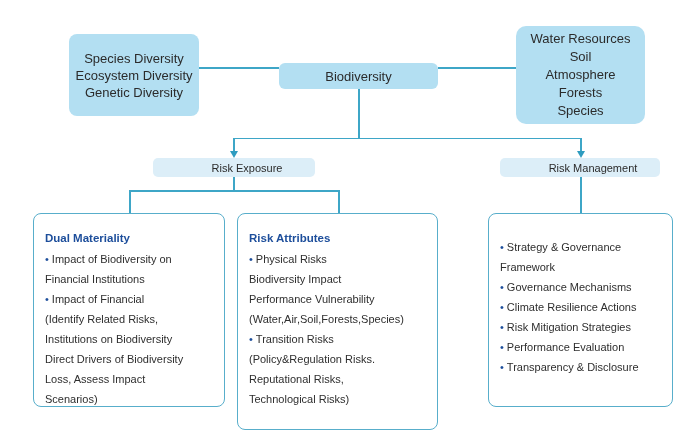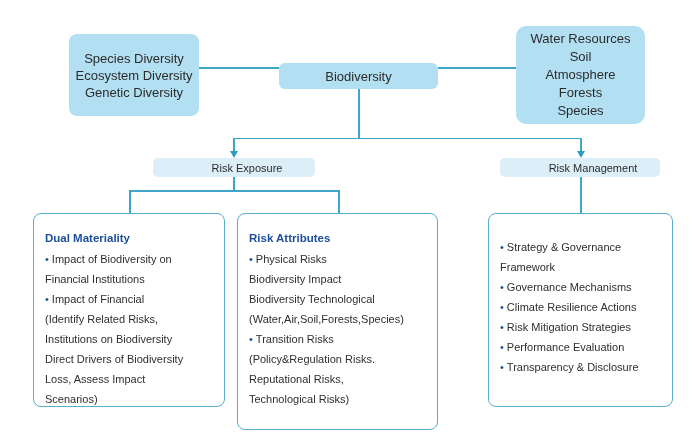--- a/index.html
+++ b/index.html
@@ -107,21 +107,21 @@
         <div class="line">Loss, Assess Impact</div>
         <div class="line">Scenarios)</div>
       </div>
   </div>
 
   <div class="box detail b-attr">
     <div class="title">Risk Attributes</div>
     <div>
         <div class="line"><span class="dot">•</span>Physical Risks</div>
         <div class="line">Biodiversity Impact</div>
-        <div class="line">Biodiversity Technological</div>
+        <div class="line">Performance Vulnerability</div>
         <div class="line">(Water,Air,Soil,Forests,Species)</div>
         <div class="line"><span class="dot">•</span>Transition Risks</div>
         <div class="line">(Policy&amp;Regulation Risks.</div>
         <div class="line">Reputational Risks,</div>
         <div class="line">Technological Risks)</div>
       </div>
   </div>
 
   <div class="box detail b-mgmt">
     <div>

